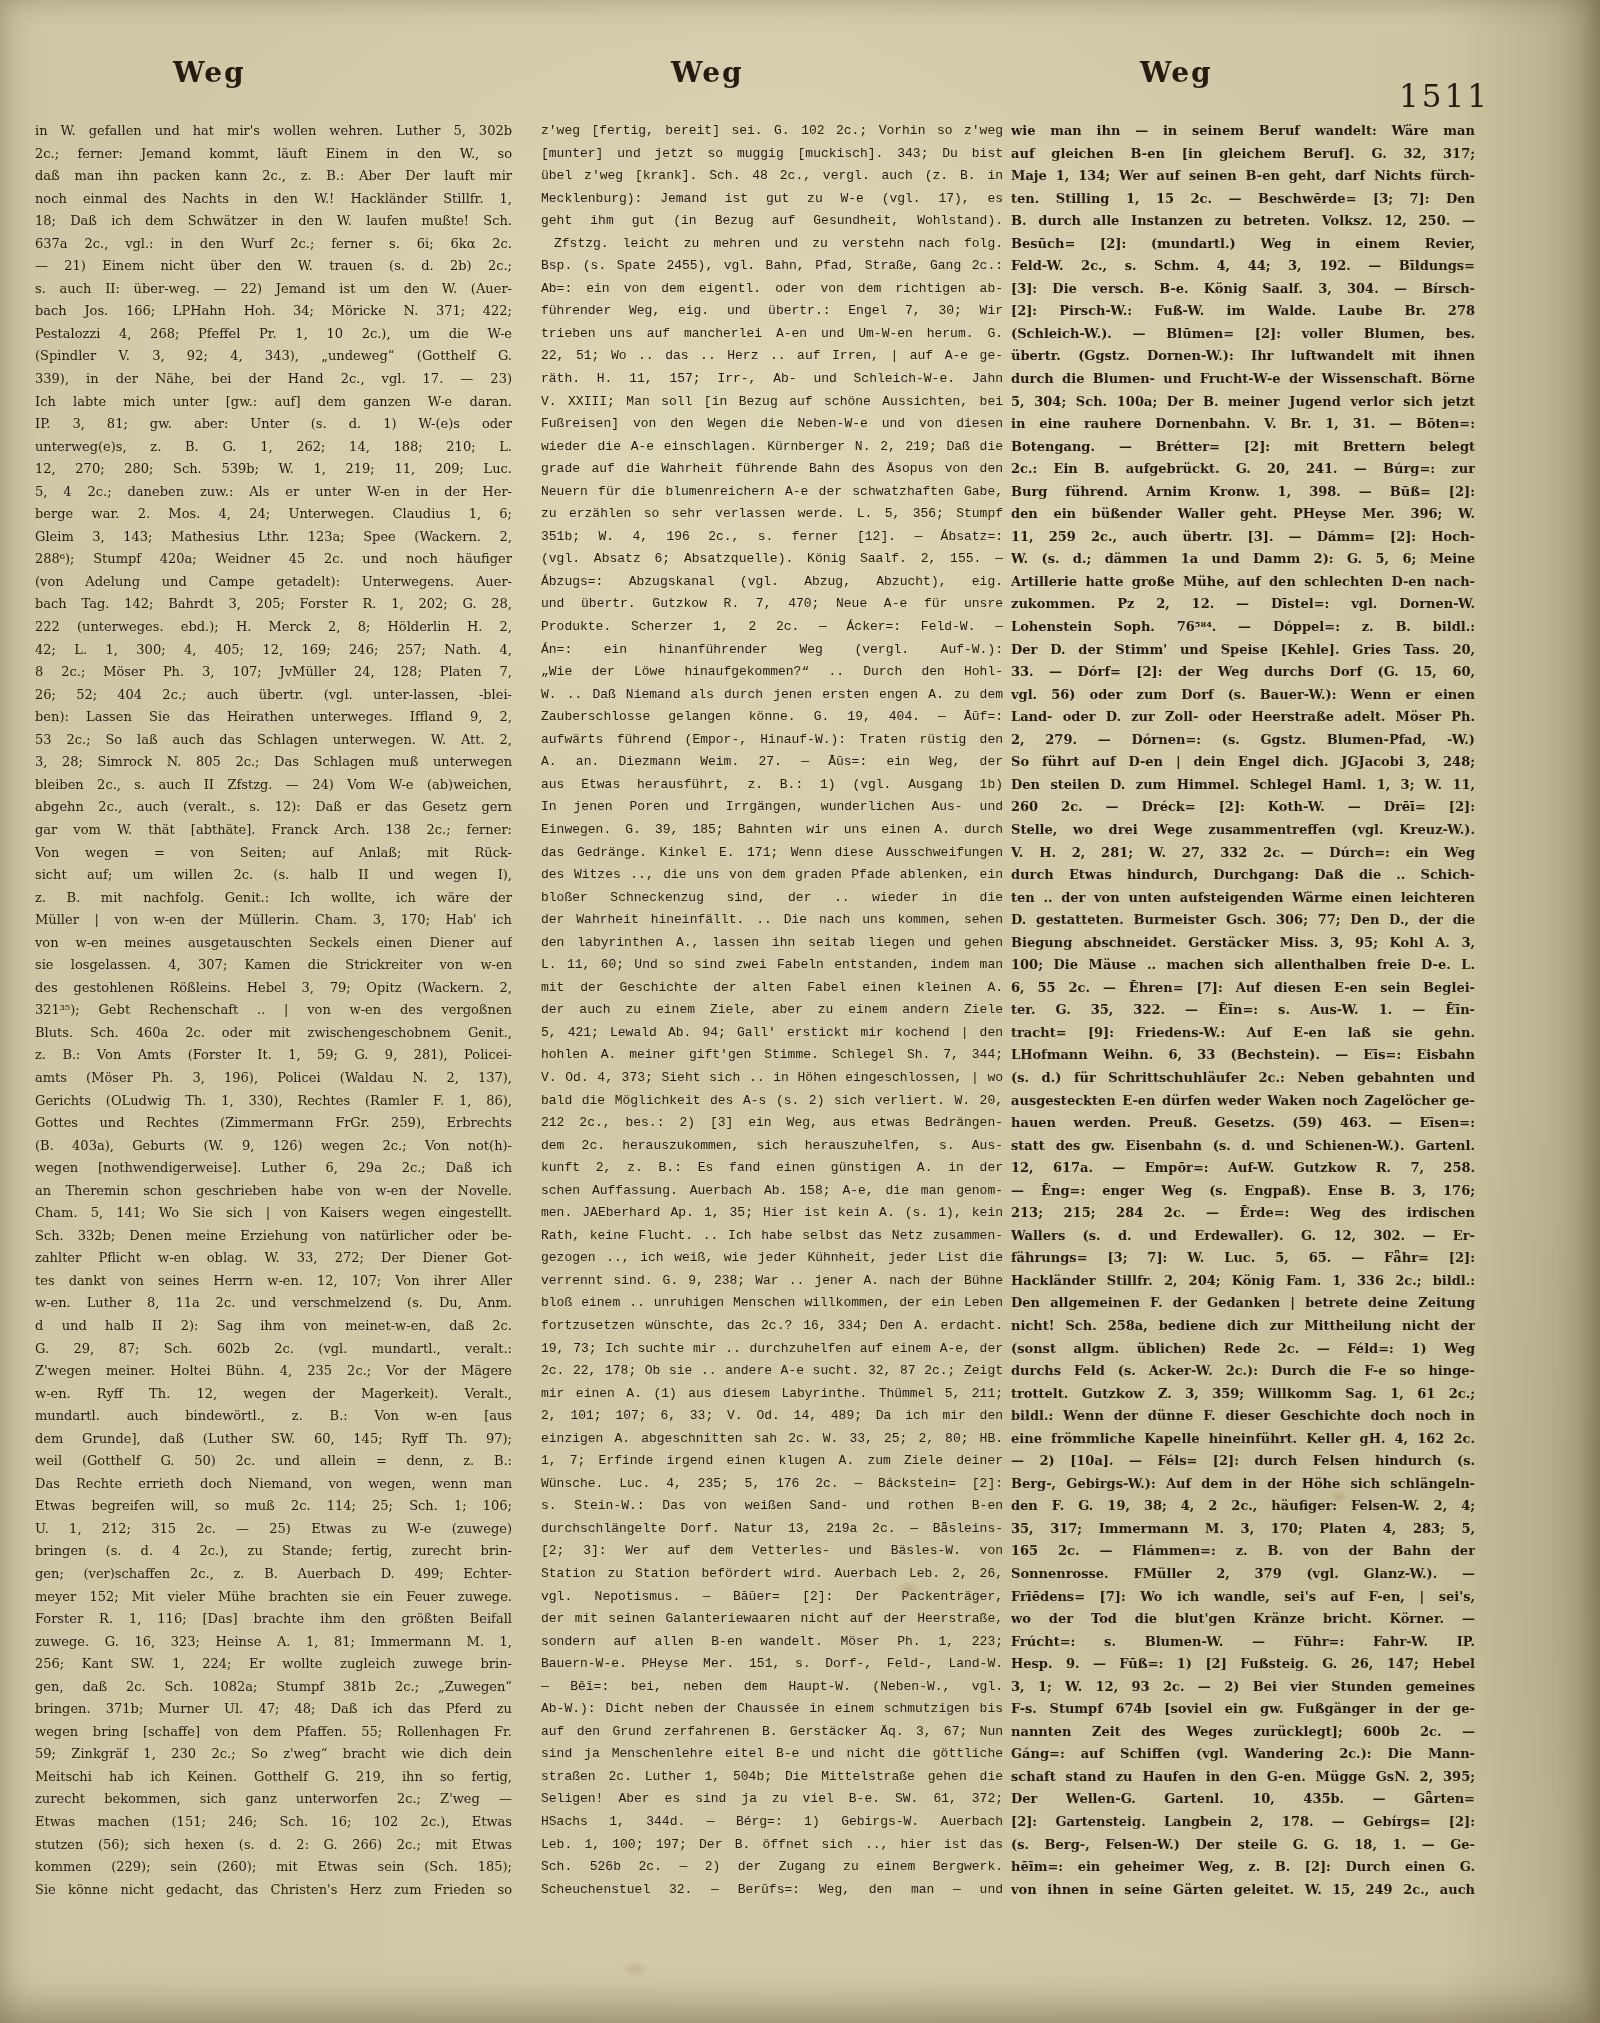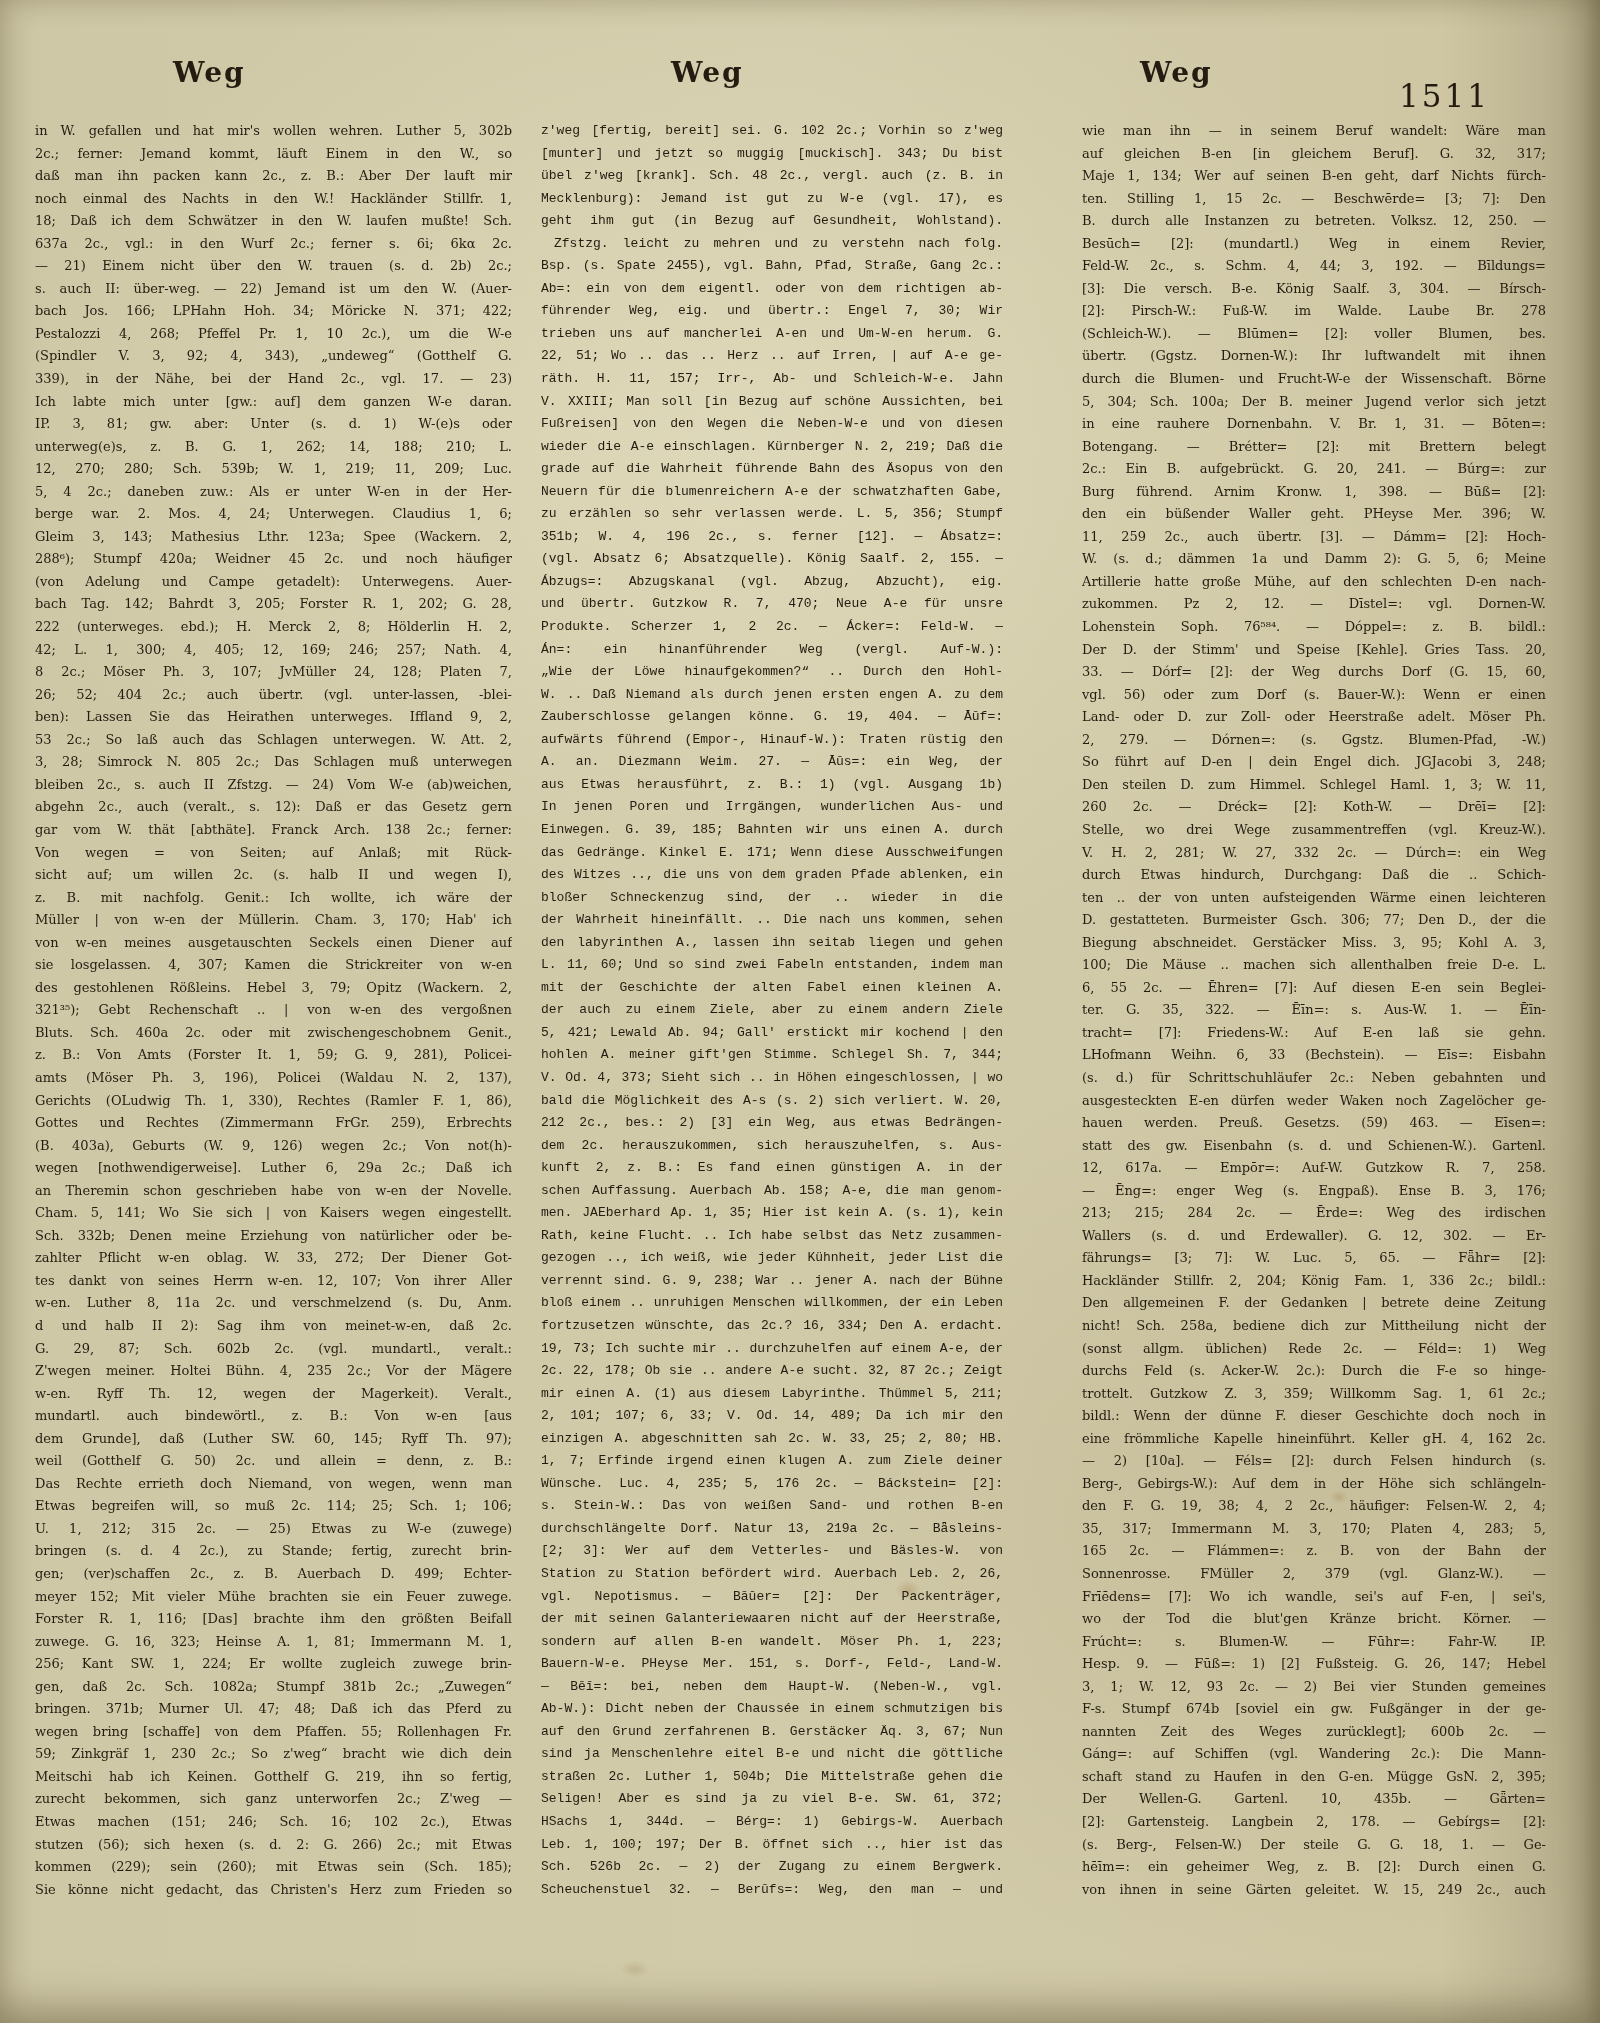--- a/index.html
+++ b/index.html
@@ -29,21 +29,21 @@
   }
   .rh1{left:173px;} .rh2{left:671px;} .rh3{left:1140px;}
   .pagenum{
     position:absolute;top:57px;left:1380px;width:110px;
     font-size:31px;letter-spacing:3px;text-align:right;margin-top:21px;
   }
 
   .col{position:absolute;top:120px;}
   .col1{left:35px;width:477px;}
   .col2{left:541px;width:462px;font-family:Liberation Mono, monospace;}
-  .col3{left:1082px;width:464px;}
+  .col3{left:1011px;width:464px;font-weight:bold;}
   .line{
     height:22.55px;line-height:22.55px;font-size:13px;
     text-align:justify;text-align-last:justify;
     overflow:hidden;white-space:normal;
     word-spacing:.5px;
   }
 </style>
 </head>
 <body>
 
@@ -253,21 +253,21 @@
     <div class="line">260 2c. — Dréck= [2]: Koth-W. — Drēī= [2]:</div>
     <div class="line">Stelle, wo drei Wege zusammentreffen (vgl. Kreuz-W.).</div>
     <div class="line">V. H. 2, 281; W. 27, 332 2c. — Dúrch=: ein Weg</div>
     <div class="line">durch Etwas hindurch, Durchgang: Daß die .. Schich-</div>
     <div class="line">ten .. der von unten aufsteigenden Wärme einen leichteren</div>
     <div class="line">D. gestatteten. Burmeister Gsch. 306; 77; Den D., der die</div>
     <div class="line">Biegung abschneidet. Gerstäcker Miss. 3, 95; Kohl A. 3,</div>
     <div class="line">100; Die Mäuse .. machen sich allenthalben freie D-e. L.</div>
     <div class="line">6, 55 2c. — Ēhren= [7]: Auf diesen E-en sein Beglei-</div>
     <div class="line">ter. G. 35, 322. — Ēīn=: s. Aus-W. 1. — Ēīn-</div>
-    <div class="line">tracht= [7]: Friedens-W.: Auf E-en laß sie gehn.</div>
+    <div class="line">tracht= [9]: Friedens-W.: Auf E-en laß sie gehn.</div>
     <div class="line">LHofmann Weihn. 6, 33 (Bechstein). — Eīs=: Eisbahn</div>
     <div class="line">(s. d.) für Schrittschuhläufer 2c.: Neben gebahnten und</div>
     <div class="line">ausgesteckten E-en dürfen weder Waken noch Zagelöcher ge-</div>
     <div class="line">hauen werden. Preuß. Gesetzs. (59) 463. — Eīsen=:</div>
     <div class="line">statt des gw. Eisenbahn (s. d. und Schienen-W.). Gartenl.</div>
     <div class="line">12, 617a. — Empōr=: Auf-W. Gutzkow R. 7, 258.</div>
     <div class="line">— Ēng=: enger Weg (s. Engpaß). Ense B. 3, 176;</div>
     <div class="line">213; 215; 284 2c. — Ērde=: Weg des irdischen</div>
     <div class="line">Wallers (s. d. und Erdewaller). G. 12, 302. — Er-</div>
     <div class="line">fährungs= [3; 7]: W. Luc. 5, 65. — Fǟhr= [2]:</div>

